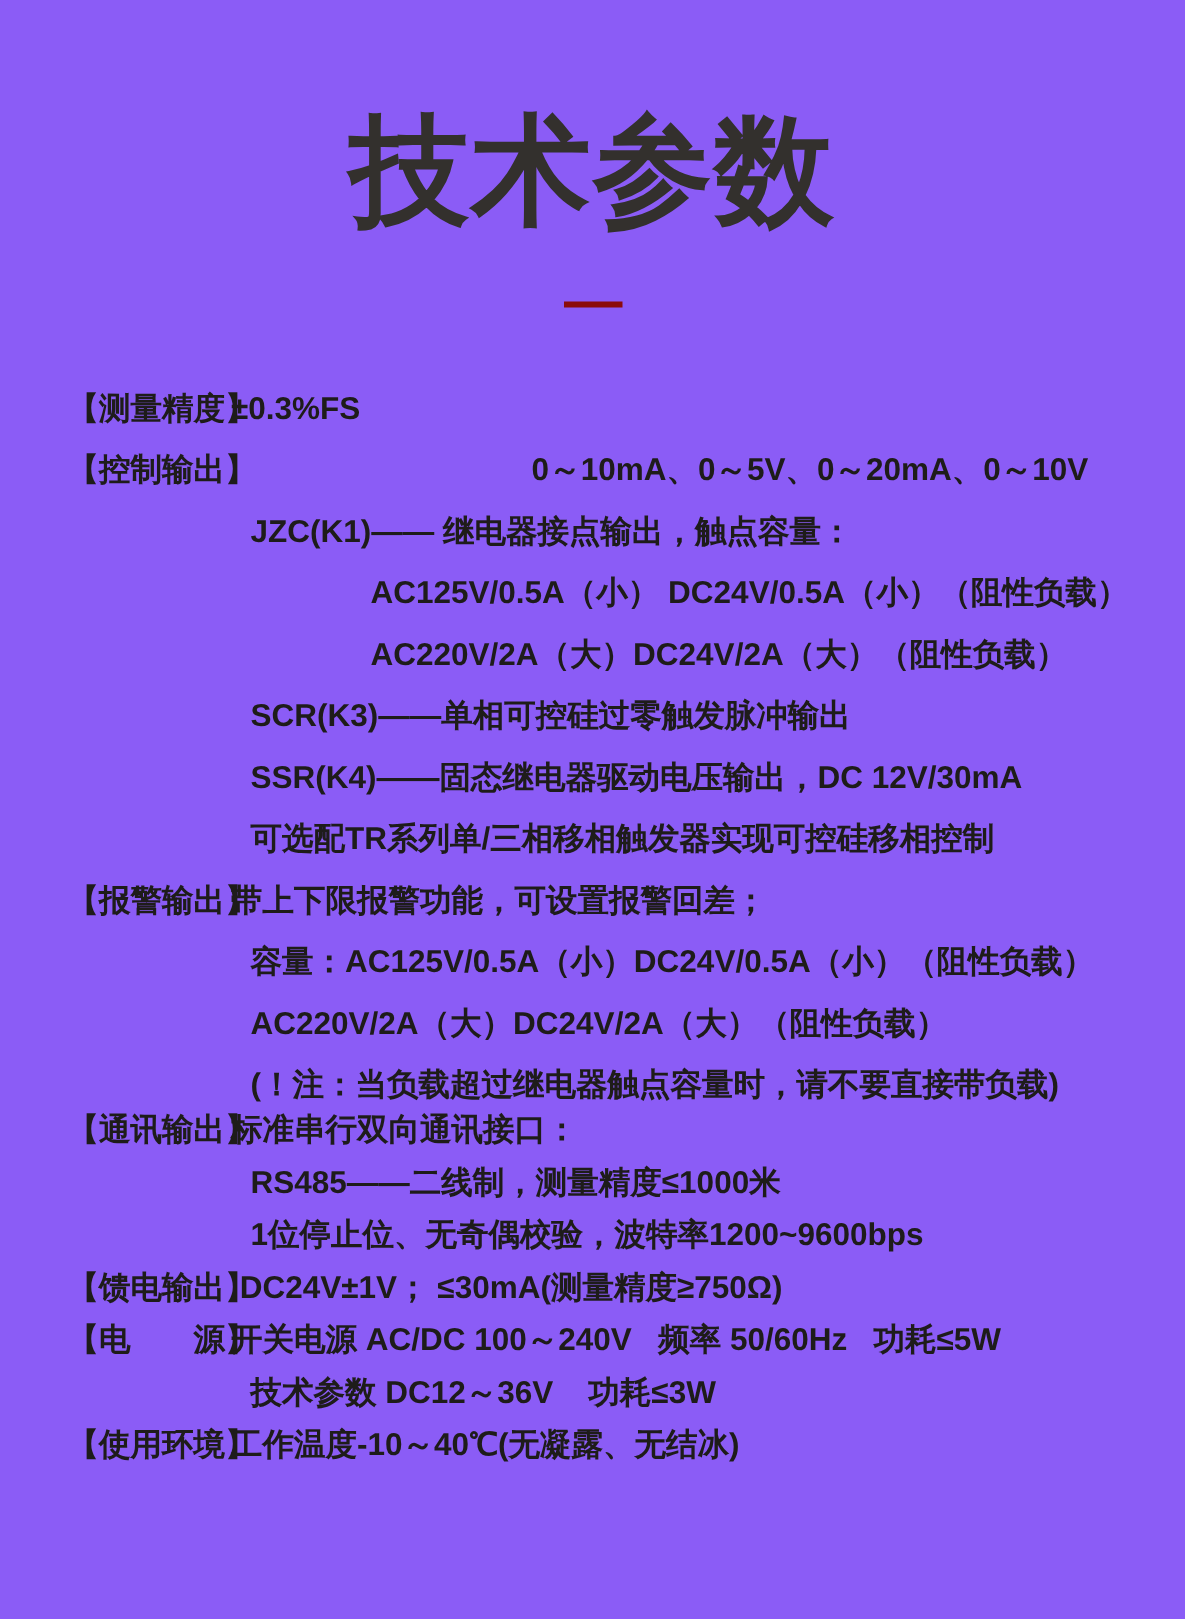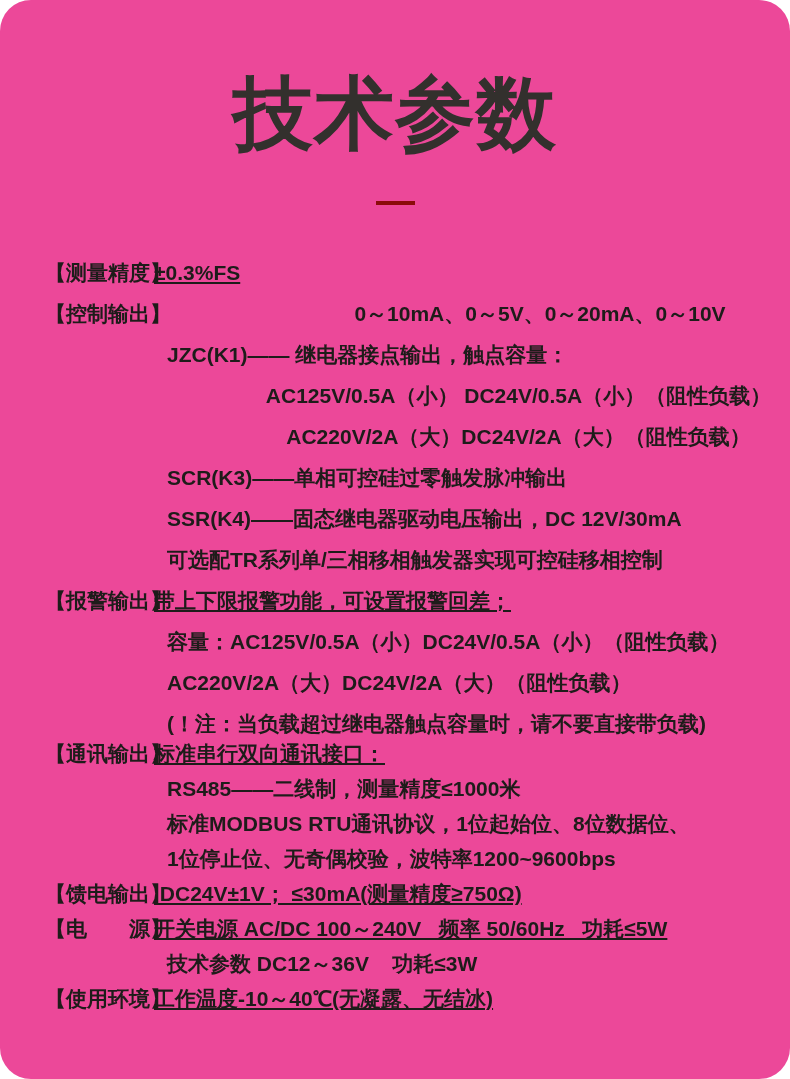--- a/index.html
+++ b/index.html
@@ -40,29 +40,29 @@
     flex: none;
     width: 109px;
     line-height: 41px;
     white-space: pre;
   }
   .lines { flex: 1; min-width: 0; }
   .line { line-height: 41px; white-space: pre; }
   .section.compact .label,
   .section.compact .line { line-height: 35px; }
   .section.compact-start { margin-top: -8px; }
-  .i0 { padding-left: 0; text-decoration: underline; }
+  .i0 { padding-left: 0; }
   .i1 { padding-left: 13px; }
-  .i2 { padding-left: 93px; text-align: center; }
+  .i2 { padding-left: 93px; }
   .i3 { padding-left: 136px; text-align: center; }
 </style>
 </head>
 <body>
 
-<div class="page" style="background: #ec4899; border-radius: 31px;">
+<div class="page" style="background: #8b5cf6;">
   <h1 class="title" style="color: rgb(51, 48, 45);">技术参数</h1>
   <div class="divider" style="background: rgb(139, 11, 11);"></div>
   <div class="specs" id="specs" style="color: rgb(30, 28, 26);">
   <div class="section">
     <div class="label">【测量精度】</div>
     <div class="lines">
           <div class="line i0">±0.3%FS</div>
         </div>
   </div>
 
@@ -87,21 +87,20 @@
           <div class="line i1">AC220V/2A（大）DC24V/2A（大）（阻性负载）</div>
           <div class="line i1">(！注：当负载超过继电器触点容量时，请不要直接带负载)</div>
         </div>
   </div>
 
   <div class="section compact compact-start">
     <div class="label">【通讯输出】</div>
     <div class="lines">
           <div class="line i0">标准串行双向通讯接口：</div>
           <div class="line i1">RS485——二线制，测量精度≤1000米</div>
-          <div class="line i1">标准MODBUS RTU通讯协议，1位起始位、8位数据位、</div>
           <div class="line i1">1位停止位、无奇偶校验，波特率1200~9600bps</div>
         </div>
   </div>
 
   <div class="section compact">
     <div class="label">【馈电输出】</div>
     <div class="lines">
           <div class="line i0"> DC24V±1V； ≤30mA(测量精度≥750Ω)</div>
         </div>
   </div>

